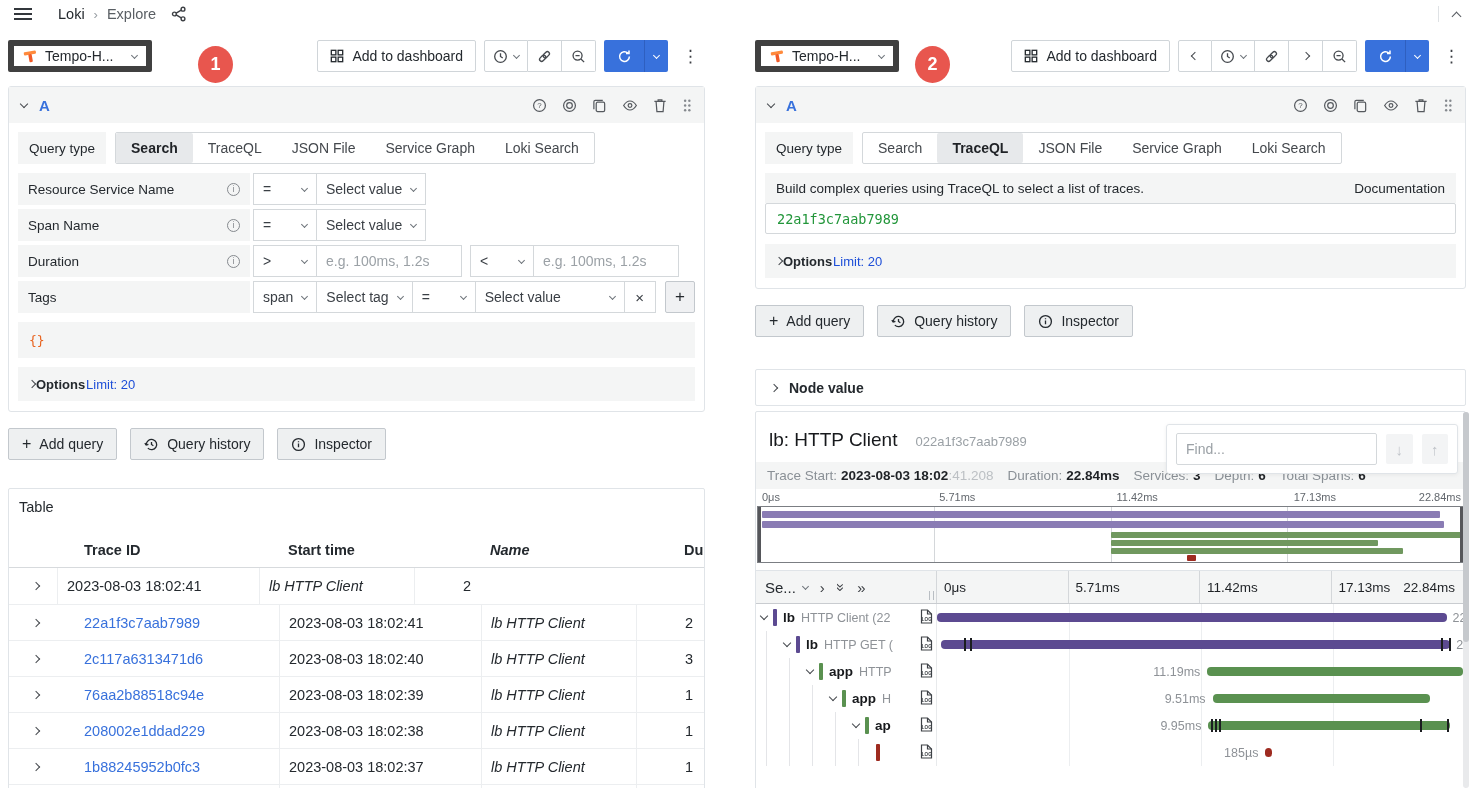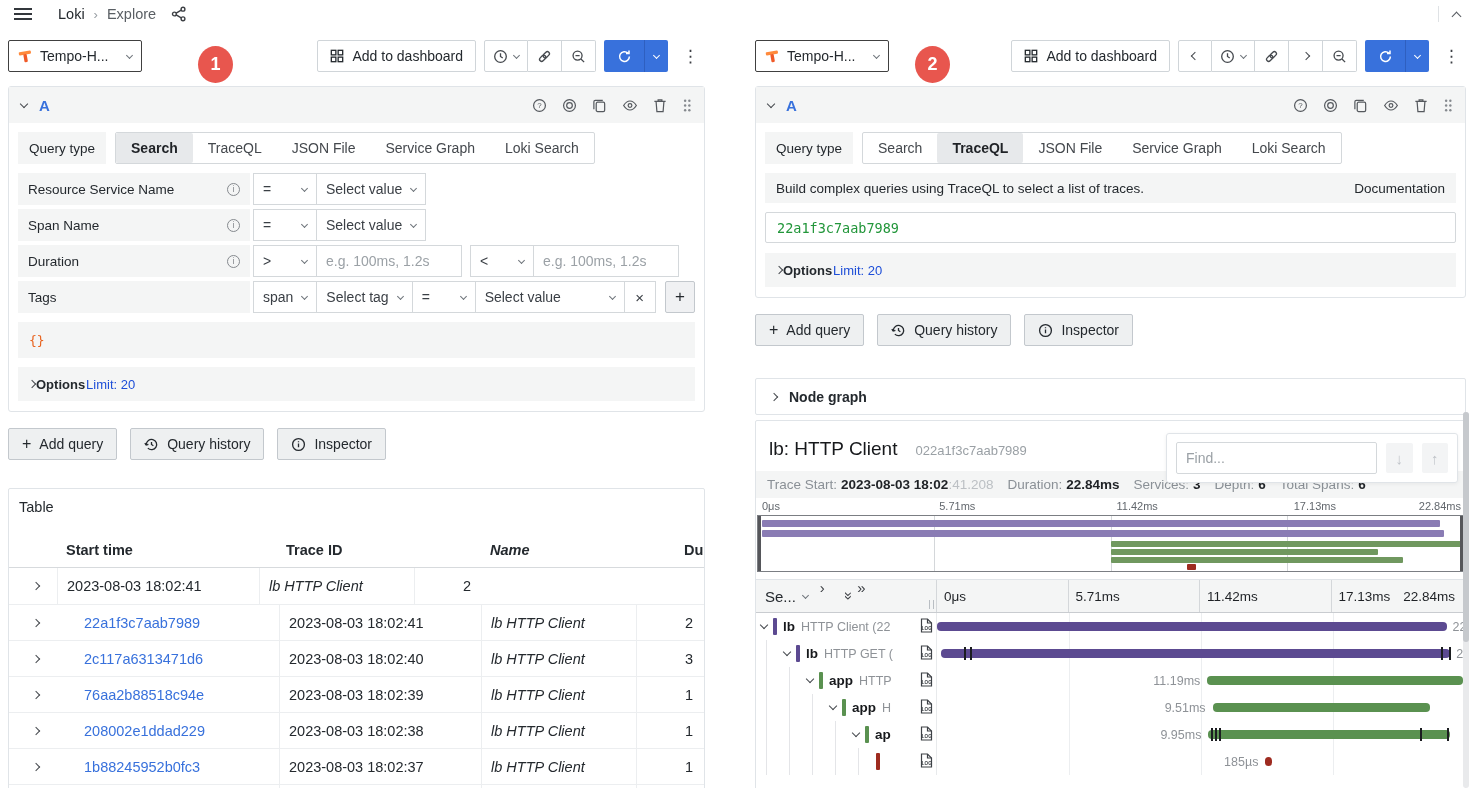--- a/index.html
+++ b/index.html
@@ -30,21 +30,21 @@
   .nav-right { margin-left:auto; display:flex; align-items:center; gap:14px; }
   .vdiv { width:1px; height:16px; background:#dfe2e5; }
 
   
   .pane { position:absolute; top:40px; }
   .pane-left  { left:8px;   width:697px; }
   .pane-right { left:755px; width:711px; }
 
   
   .toolbar { height:32px; display:flex; align-items:flex-start; position:relative; }
-  .ds-pick { height:32px; border:1px solid #404040; border-radius:2px; background:#fff;
+  .ds-pick { height:32px; border:6px solid #404040; border-radius:2px; background:#fff;
              display:flex; align-items:center; gap:7px; padding:0 9px; font-size:14px; cursor:pointer; }
   .badge { position:absolute; top:6px; width:35px; height:37px; border-radius:50%;
            background:#e8564e; color:#fff; font-size:18px; font-weight:bold;
            display:flex; align-items:center; justify-content:center; }
   .tb-right { margin-left:auto; display:flex; gap:8px; align-items:center; }
   .btn-white { height:32px; background:#fff; border:1px solid #d0d5d9; border-radius:2px;
                display:flex; align-items:center; gap:8px; padding:0 12px; font-size:14px; cursor:pointer; }
   .tool-group { display:flex; height:32px; border-radius:2px; }
   .tool-group .tbtn { height:32px; min-width:34px; padding:0 8px; background:#fff;
       border:1px solid #d0d5d9; border-left-width:0; display:flex; align-items:center;
@@ -95,21 +95,21 @@
             gap:1px; padding:0 11px; cursor:pointer; }
   .optrow b { font-size:13px; }
   .optrow .dimv { font-size:13px; color:#1d4ed8; }
 
   .actions { margin-top:16px; display:flex; gap:13px; }
   .btn-gray { height:32px; background:#eef0f1; border:1px solid #c3c8cd; border-radius:2px;
               display:flex; align-items:center; gap:8px; padding:0 13px; font-size:14px; cursor:pointer; }
 
   
   .hintrow { background:#f4f5f5; height:30px; display:flex; align-items:center;
-             padding:0 11px; font-size:13.5px; margin-bottom:9px; }
+             padding:0 11px; font-size:13.5px; }
   .hintrow a { margin-left:auto; color:#24292e; }
   .tql { border:1px solid #d4d8db; border-radius:2px; height:31px; display:flex; align-items:center;
          padding:0 11px; font-family:"DejaVu Sans Mono", monospace; font-size:13.5px; color:#22963a; }
 
   
   .panel { border:1px solid #e0e4e8; border-radius:2px; background:#fff; }
   .ngraph { margin-top:32px; height:37px; display:flex; align-items:center; gap:12px;
             padding:0 15px; cursor:pointer; }
   .ngraph b { font-size:14px; }
 
@@ -153,21 +153,21 @@
 
   .mini-ticks { position:relative; height:17px; font-size:11px; color:#62676d; }
   .mini-ticks span { position:absolute; top:2px; }
   .minimap { position:relative; height:57px; margin:0 1px; border:1px solid #7b7e83; background:#fff; }
   .minimap .grid { position:absolute; top:0; bottom:0; width:1px; background:#d4d7da; }
   .minimap .mbar { position:absolute; border-radius:1px; }
   .mhandle { position:absolute; top:0; bottom:0; width:3px; background:#55565a; }
 
   .span-head { margin-top:7px; height:34px; background:#f4f5f5; border-top:1px solid #e0e4e8;
                border-bottom:1px solid #c9ccd0; display:flex; font-size:13.5px; }
-  .sh-left { width:180px; display:flex; gap:12px; padding:0 9px; position:relative; }
+  .sh-left { width:180px; display:flex; align-items:center; gap:12px; padding:0 9px; position:relative; }
   .sh-left .svc-sel { font-size:15px; display:flex; align-items:center; gap:7px; cursor:pointer; }
   .sh-left .icn { color:#3c3f44; cursor:pointer; font-size:15px; line-height:1; }
   .dblchev-d { display:inline-block; transform:rotate(90deg); font-size:15px; color:#3c3f44; }
   .colgrip { position:absolute; right:2px; bottom:3px; width:5px; height:9px;
              border-left:1.5px solid #b9bec3; border-right:1.5px solid #b9bec3; }
   .sh-seg { flex:1; border-left:1px solid #d4d7da; display:flex; align-items:center;
             padding:0 7px; color:#1f2226; }
   .sh-seg.last { justify-content:space-between; padding-right:10px; }
 
   .span-rows { position:relative; }
@@ -454,22 +454,22 @@
         </span>
       <span>Inspector</span>
     </div>
   </div>
 
   <div class="panel tpanel">
     <div class="tpanel-title">Table</div>
     <div class="ttable">
       <div class="thead">
         <div class="tc tc-exp"></div>
+        <div class="tc tc-id">Trace ID</div>
         <div class="tc tc-start">Start time</div>
-        <div class="tc tc-id">Trace ID</div>
         <div class="tc tc-name">Name</div>
         <div class="tc tc-dur">Dura</div>
       </div>
       <div>
           <div class="trow">
             <div class="tc tc-exp">
               <span class="chev chev-r sm"></span>
             </div>
             <div class="tc tc-start">2023-08-03 18:02:41</div>
             <div class="tc tc-name">lb HTTP Client</div>
@@ -716,21 +716,21 @@
             <circle cx="8" cy="8" r="6.3" fill="none" stroke="#24292e" stroke-width="1.4"></circle>
             <path d="M8 7v4M8 4.6v1" stroke="#24292e" stroke-width="1.4"></path>
           </svg>
         </span>
       <span>Inspector</span>
     </div>
   </div>
 
   <div class="panel ngraph">
     <span class="chev chev-r sm"></span>
-    <b>Node graph</b>
+    <b>Node value</b>
   </div>
 
   <div class="panel tracepanel">
     <div class="findcard">
       <input placeholder="Find..." style="">
       <button class="findbtn">↓</button>
       <button class="findbtn">↑</button>
     </div>
     <div class="trace-title">
       <h2>lb: HTTP Client</h2>

